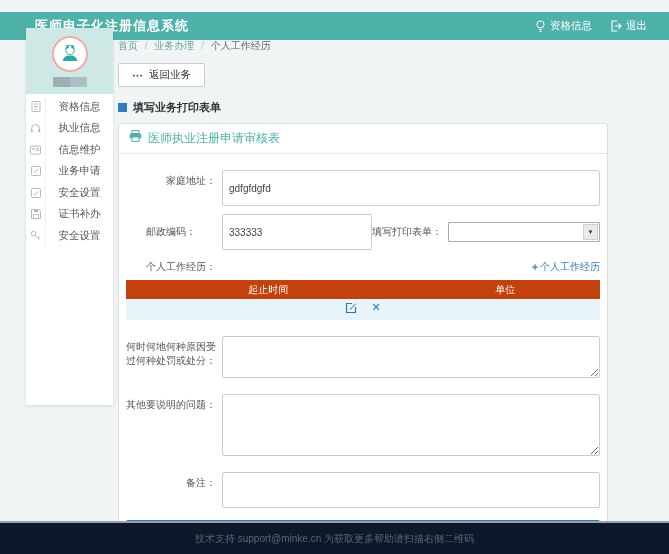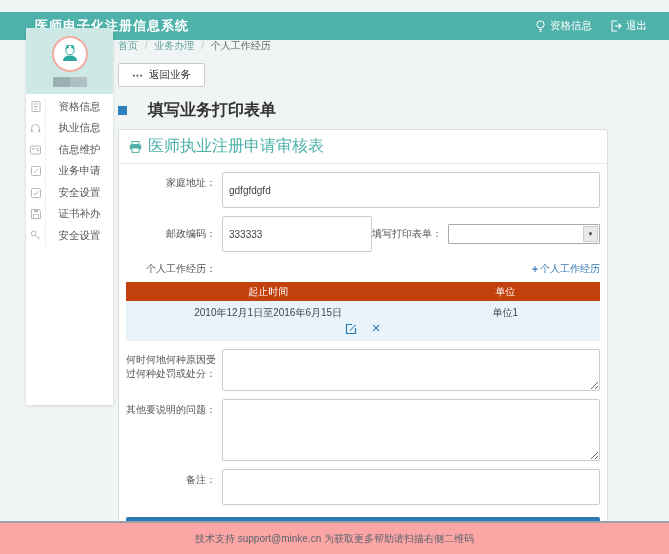--- a/index.html
+++ b/index.html
@@ -25,53 +25,53 @@
   .menuItem .lb { flex:1; text-align:center; font-size:10.5px; color:#555; }
 
   
   .main { position:absolute; left:118px; top:28px; width:490px; }
   .breadcrumb { margin-top:11px; font-size:10px; color:#999; }
   .breadcrumb .lnk { color:#5FA39C; cursor:pointer; }
   .breadcrumb .sep { color:#c0c6c8; margin:0 4px; }
   .breadcrumb .cur { color:#666; }
   .backBtn { margin-top:10px; display:inline-flex; align-items:center; gap:6px; background:#fff; border:1px solid #ccc; border-radius:2px; padding:4px 13px; font-size:10.5px; color:#333; cursor:pointer; }
   .backBtn .dots { font-weight:bold; color:#444; font-size:11px; line-height:6px; }
-  .sectionTitle { margin-top:13px; display:flex; align-items:center; gap:21px; font-size:16px; font-weight:bold; color:#333; }
+  .sectionTitle { margin-top:13px; display:flex; align-items:center; gap:6px; font-size:11px; font-weight:bold; color:#333; }
   .sectionTitle .sq { width:9px; height:9px; background:#2E7FBE; }
 
   
   .panel { margin-top:8px; background:#fff; border:1px solid #ddd; border-radius:3px; padding-bottom:10px; }
-  .panelHead { display:flex; align-items:flex-end; gap:6px; padding:6px 10px; border-bottom:1px solid #e8e8e8; color:#4EB2AA; font-size:16px; }
+  .panelHead { display:flex; align-items:flex-start; gap:6px; padding:6px 10px; border-bottom:1px solid #e8e8e8; color:#4EB2AA; font-size:12px; }
   .notice { margin:7px 7px 0 7px; background:#AEDFF2; padding:4px 9px 5px; font-size:9.5px; color:#333; line-height:1.55; }
   .notice .star { color:#d9534f; margin-right:4px; }
   .formArea { padding:0 7px; }
-  .frow { display:grid; grid-template-columns:96px 1fr; margin-top:8px; align-items:start; }
+  .frow { display:grid; grid-template-columns:96px 1fr; margin-top:16px; align-items:start; }
   .frow4 { display:grid; grid-template-columns:96px 150px 1fr 152px; margin-top:8px; align-items:center; }
   .flabel { font-size:10px; color:#555; text-align:right; padding-right:6px; padding-top:4px; line-height:1.4; }
-  .frow4 .flabel { padding-top:0; }
+  .frow4 .flabel { padding-top:0;text-align:center; }
   .tin { width:100%; height:36px; border:1px solid #ccc; border-radius:2px; font-size:10px; color:#444; padding:0 6px; font-family:"Liberation Sans","DejaVu Sans",sans-serif; outline:none; }
   .tarea { width:100%; border:1px solid #ccc; border-radius:2px; font-size:10px; color:#444; padding:3px 6px; resize:vertical; font-family:"Liberation Sans","DejaVu Sans",sans-serif; outline:none; }
   .selBox { position:relative; height:20px; border:1px solid #aaa; border-radius:1px; background:#fff; cursor:pointer; }
   .selBox .btn { position:absolute; right:1px; top:1px; bottom:1px; width:15px; background:#e9e9e9; border:1px solid #cfcfcf; display:flex; align-items:center; justify-content:center; font-size:6px; color:#333; }
   .whRow { display:grid; grid-template-columns:96px 1fr auto; margin-top:10px; align-items:center; }
   .addLink { color:#337AB7; font-size:10px; cursor:pointer; }
   .addLink .plus { font-weight:bold; }
 
   .wtable { width:100%; border-collapse:collapse; margin-top:6px; }
   .wtable th { background:#c2410c; color:#fff; font-size:10px; font-weight:normal; height:19px; text-align:center; }
   .wtable td { background:#E8F3FA; font-size:10px; color:#444; text-align:center; padding-top:5px; }
   .rowIcons { background:#E8F3FA; padding:2px 0 6px; display:flex; justify-content:center; gap:14px; }
   .iconBtn { cursor:pointer; display:flex; align-items:center; }
   .xdel { color:#2A7AB5; font-weight:bold; font-size:11px; }
 
   .submitBtn { margin:12px 7px 0; height:25px; background:#2A7AB5; border:none; border-radius:2px; color:#fff; font-size:11.5px; width:calc(100% - 14px); cursor:pointer; display:flex; align-items:center; justify-content:center; gap:8px; font-family:"Liberation Sans","DejaVu Sans",sans-serif; }
   .submitBtn .chk { font-size:10px; font-weight:bold; }
 
   
-  .footer { position:absolute; left:0; right:0; bottom:0; height:33px; background:#fca5a5; border-top:2px solid #97A2AB; display:flex; align-items:center; justify-content:center; }
+  .footer { position:absolute; left:0; right:0; bottom:0; height:33px; background:#0f172a; border-top:2px solid #97A2AB; display:flex; align-items:center; justify-content:center; }
   .footer .ftext { font-size:10px; color:#5a6670; }
 </style>
 </head>
 <body>
 
 <div id="app">
 
   <div class="topbar">
     <div class="brand">医师电子化注册信息系统</div>
     <div class="right">
@@ -257,24 +257,20 @@
         </div>
 
         <table class="wtable">
           <thead>
             <tr>
               <th style="width:60%">起止时间</th>
               <th style="width:40%">单位</th>
             </tr>
           </thead>
           <tbody>
-            <tr>
-              <td>2010年12月1日至2016年6月15日</td>
-              <td>单位1</td>
-            </tr>
             <tr>
               <td colspan="2" style="padding-top:0">
                 <div class="rowIcons">
                   <span class="iconBtn">
                     <svg width="12" height="12" viewBox="0 0 12 12">
                         <path d="M10.5 5 V10.5 H1.5 V1.5 H7" fill="none" stroke="#2A7AB5" stroke-width="1.2"></path>
                         <path d="M4.5 7.5 L10.5 1.5 L11 2 L5.2 8 Z" fill="#2A7AB5"></path>
                       </svg>
                   </span>
                   <span class="iconBtn xdel">✕</span>

